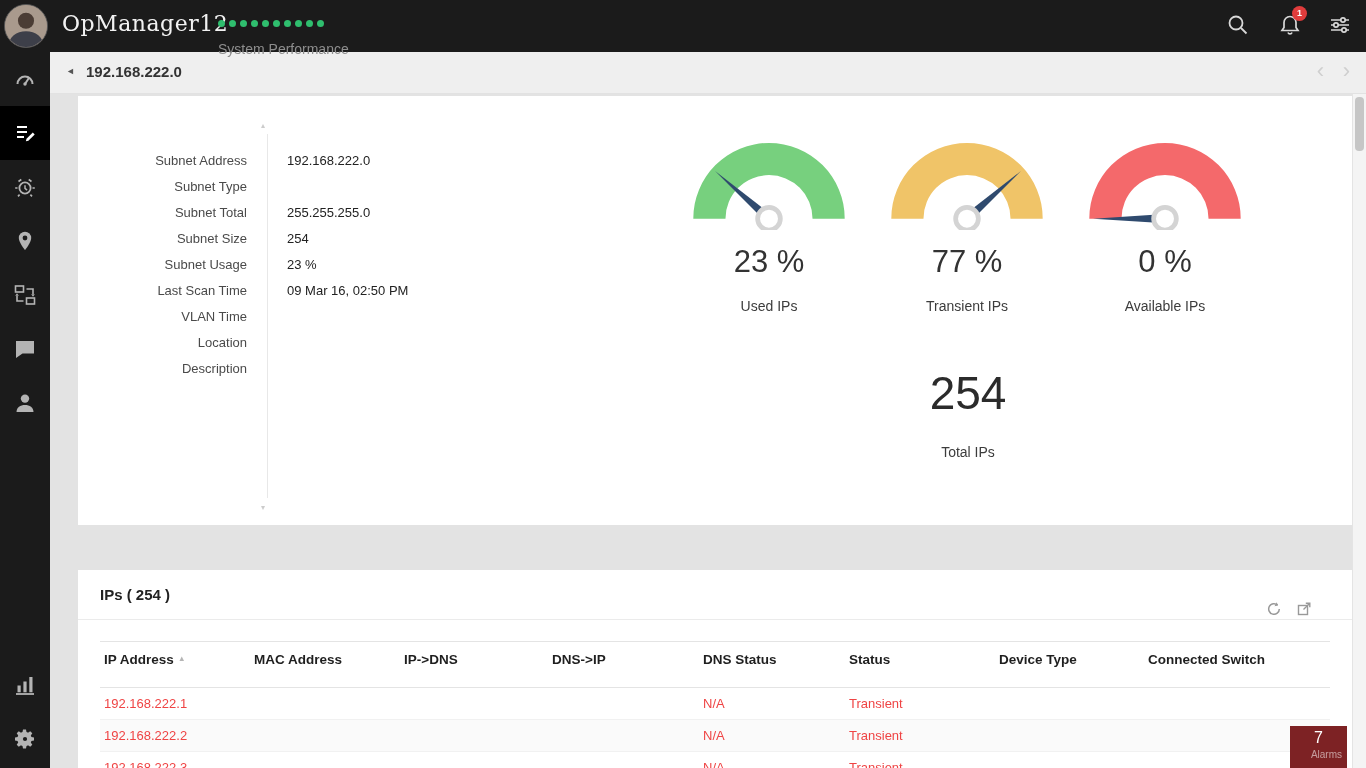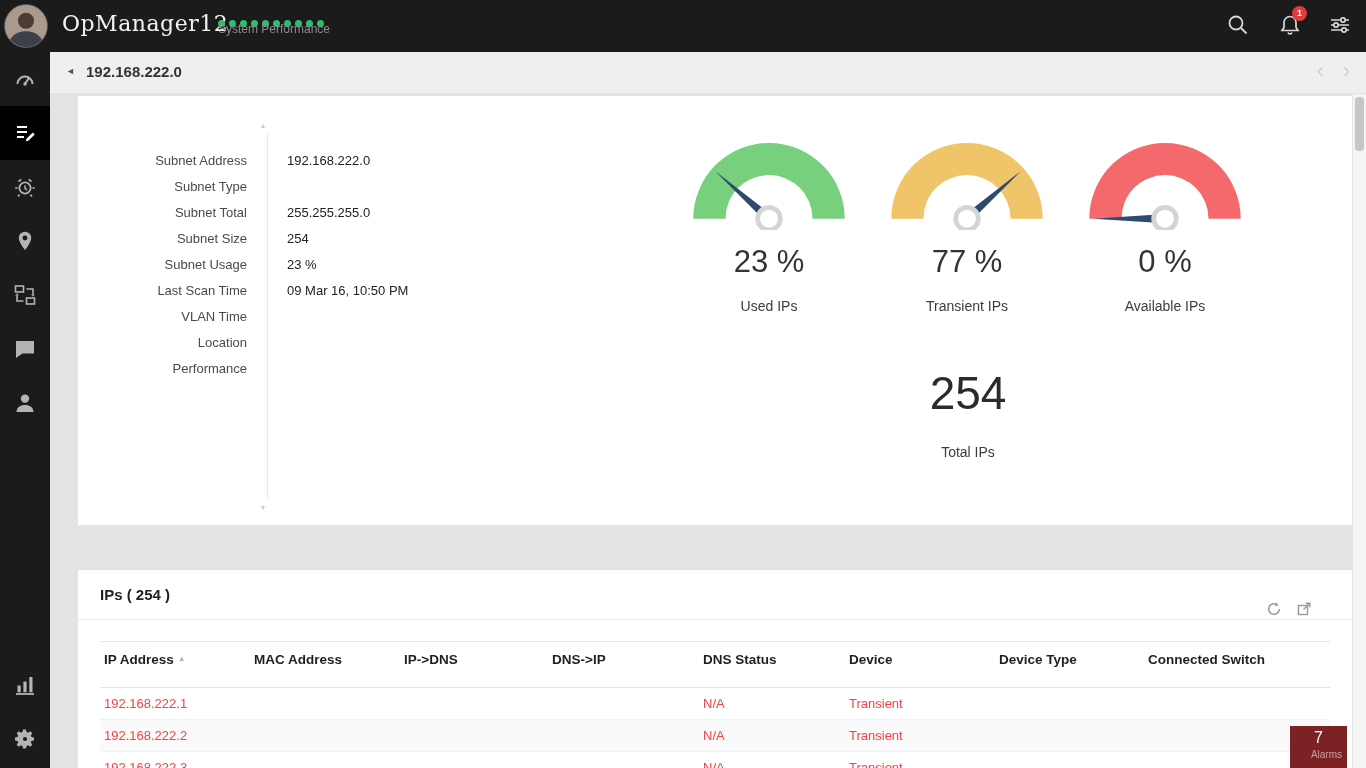--- a/index.html
+++ b/index.html
@@ -11,21 +11,21 @@
 
   
   .topbar { position:absolute; top:0; left:0; width:1366px; height:52px; background:#1b1b1b; z-index:20; }
   .avatar { position:absolute; left:4px; top:4px; width:44px; height:44px; border-radius:50%;
             overflow:hidden; border:1px solid #555; background:#8d8178; cursor:pointer; }
   .app-title { position:absolute; left:62px; top:11px; font-family:"DejaVu Serif","Liberation Serif",serif;
                font-size:22px; color:#f2f2f2; letter-spacing:.5px; }
   .status-wrap { position:absolute; left:218px; top:13px; }
   .dots { height:9px; }
   .dots .dot { display:inline-block; width:7px; height:7px; border-radius:50%; margin-right:4px; }
-  .status-label { font-size:12px; color:#8d8d8d; margin-top:0; }
+  .status-label { font-size:14px; color:#8d8d8d; margin-top:19px; }
   .tb-icon { position:absolute; top:13px; width:26px; height:26px; color:#d8d8d8; cursor:pointer; }
   .tb-search { left:1226px; } .tb-bell { left:1278px; } .tb-sliders { left:1328px; }
   .nbadge { position:absolute; left:14px; top:-7px; min-width:15px; height:15px; border-radius:8px;
             color:#fff; font-size:9px; line-height:15px; text-align:center; font-weight:bold; }
 
   
   .sidebar { position:absolute; left:0; top:52px; width:50px; bottom:0; background:#1b1b1b; z-index:10; }
   .side-item { width:50px; height:54px; display:flex; align-items:center; justify-content:center;
                color:#b4b4b4; cursor:pointer; }
   .side-item.active { background:#000; color:#ffffff; }
@@ -202,24 +202,24 @@
   <span class="pg pg-next">›</span>
 </div>
 
 <div class="card card1">
   <div class="details" id="subnet-details">
       <div class="detail-row"><span class="dl">Subnet Address</span><span class="dv">192.168.222.0</span></div>
       <div class="detail-row"><span class="dl">Subnet Type</span><span class="dv"></span></div>
       <div class="detail-row"><span class="dl">Subnet Total</span><span class="dv">255.255.255.0</span></div>
       <div class="detail-row"><span class="dl">Subnet Size</span><span class="dv">254</span></div>
       <div class="detail-row"><span class="dl">Subnet Usage</span><span class="dv">23 %</span></div>
-      <div class="detail-row"><span class="dl">Last Scan Time</span><span class="dv">09 Mar 16, 10:50 PM</span></div>
+      <div class="detail-row"><span class="dl">Last Scan Time</span><span class="dv">09 Mar 16, 02:50 PM</span></div>
       <div class="detail-row"><span class="dl">VLAN Time</span><span class="dv"></span></div>
       <div class="detail-row"><span class="dl">Location</span><span class="dv"></span></div>
-      <div class="detail-row"><span class="dl">Performance</span><span class="dv"></span></div>
+      <div class="detail-row"><span class="dl">Description</span><span class="dv"></span></div>
     </div>
   <div class="sep"></div>
   <span class="sep-arr sep-top">▴</span>
   <span class="sep-arr sep-bot">▾</span>
   <div id="gauges">
       <div class="gauge">
         <svg viewBox="0 0 200 112" width="190" height="106">
           <path d="M20,100 A80,80 0 0 1 180,100 L146,100 A46,46 0 0 0 54,100 Z" fill="#77d07e"></path>
           <polygon points="176,100 100,95.2 88,100 100,104.8" fill="#2f4a6e" transform="rotate(221.4 100 100)"></polygon>
           <circle cx="100" cy="100" r="12" fill="#ffffff" stroke="#d4d4d4" stroke-width="5"></circle>
@@ -281,21 +281,21 @@
         <col style="width: 149px;">
         <col style="width: 186px;">
       </colgroup>
     <thead>
         <tr id="ips-head">
           <th>IP Address<span class="sort-caret">▴</span></th>
           <th>MAC Address</th>
           <th>IP-&gt;DNS</th>
           <th>DNS-&gt;IP</th>
           <th>DNS Status</th>
-          <th>Device</th>
+          <th>Status</th>
           <th>Device Type</th>
           <th>Connected Switch</th>
         </tr>
       </thead>
     <tbody id="ips-body">
         <tr>
           <td>192.168.222.1</td>
           <td></td>
           <td></td>
           <td></td>

